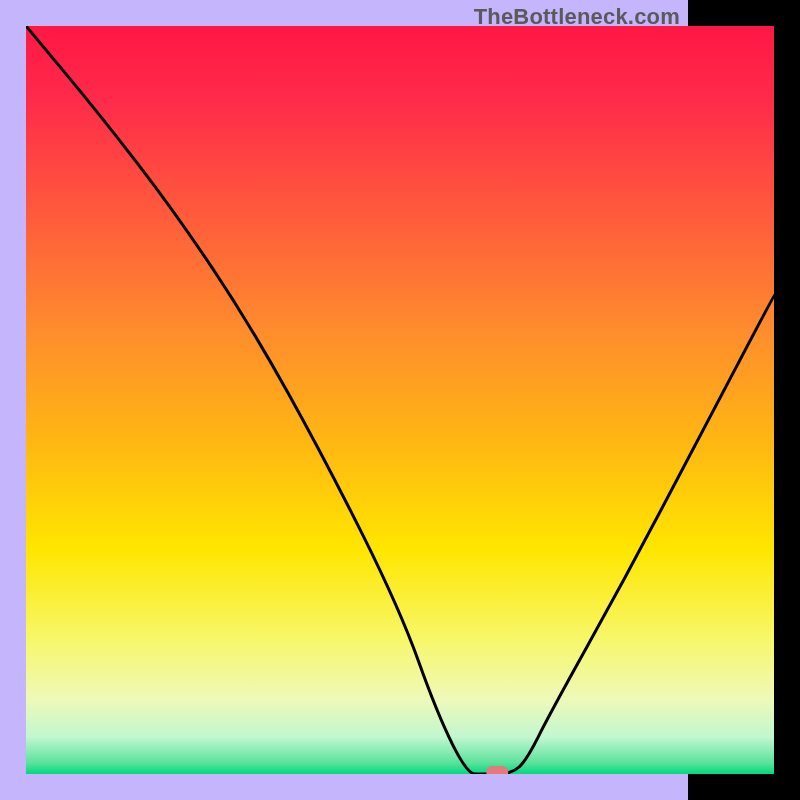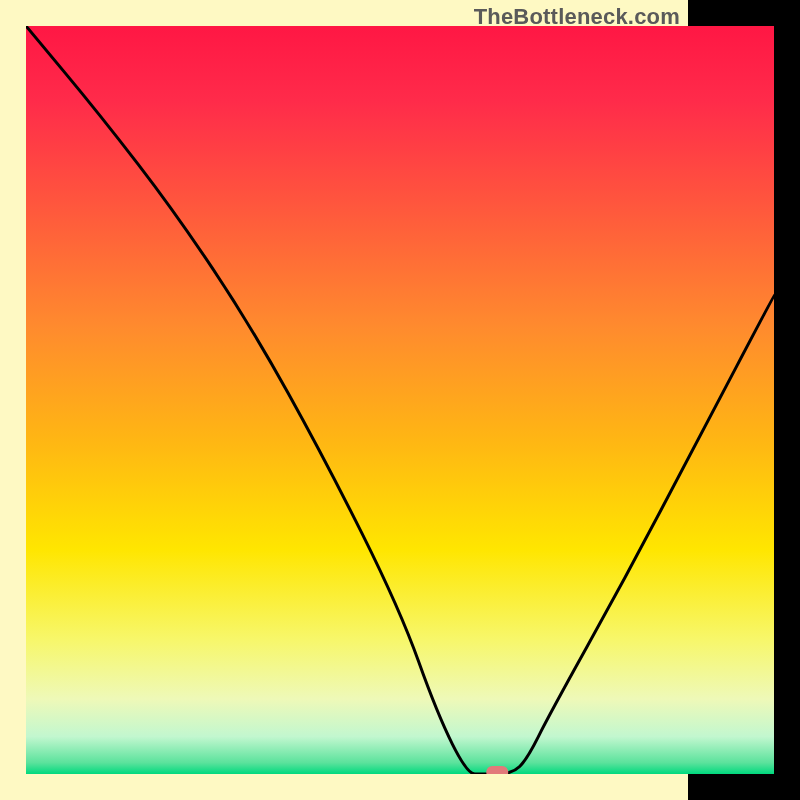--- a/index.html
+++ b/index.html
@@ -7,21 +7,21 @@
     padding: 0;
     width: 800px;
     height: 800px;
     background: #000;
     overflow: hidden;
   }
   .chart-container {
     position: relative;
     width: 688px;
     height: 800px;
-    background: #fef9c3;
+    background: #c4b5fd;
   }
   .plot-area {
     position: absolute;
     left: 26px;
     top: 26px;
     width: 748px;
     height: 748px;
   }
   .watermark {
     position: absolute;

